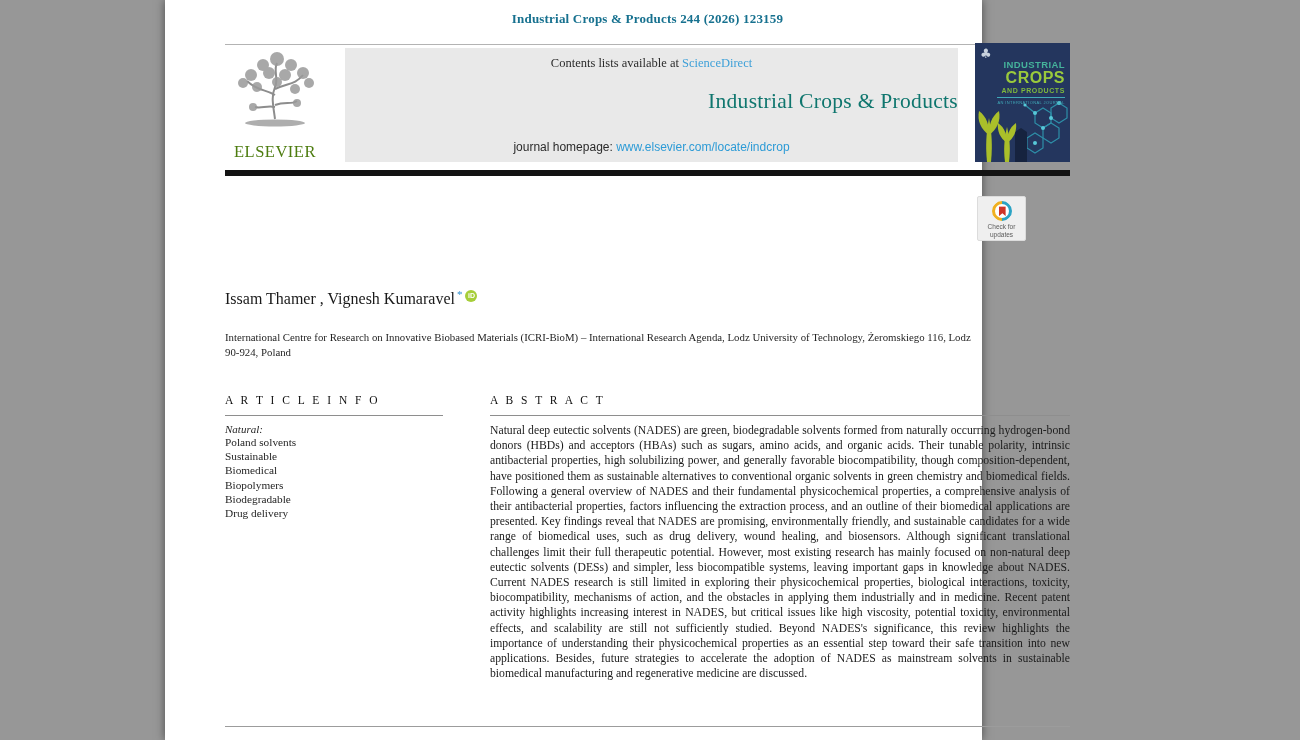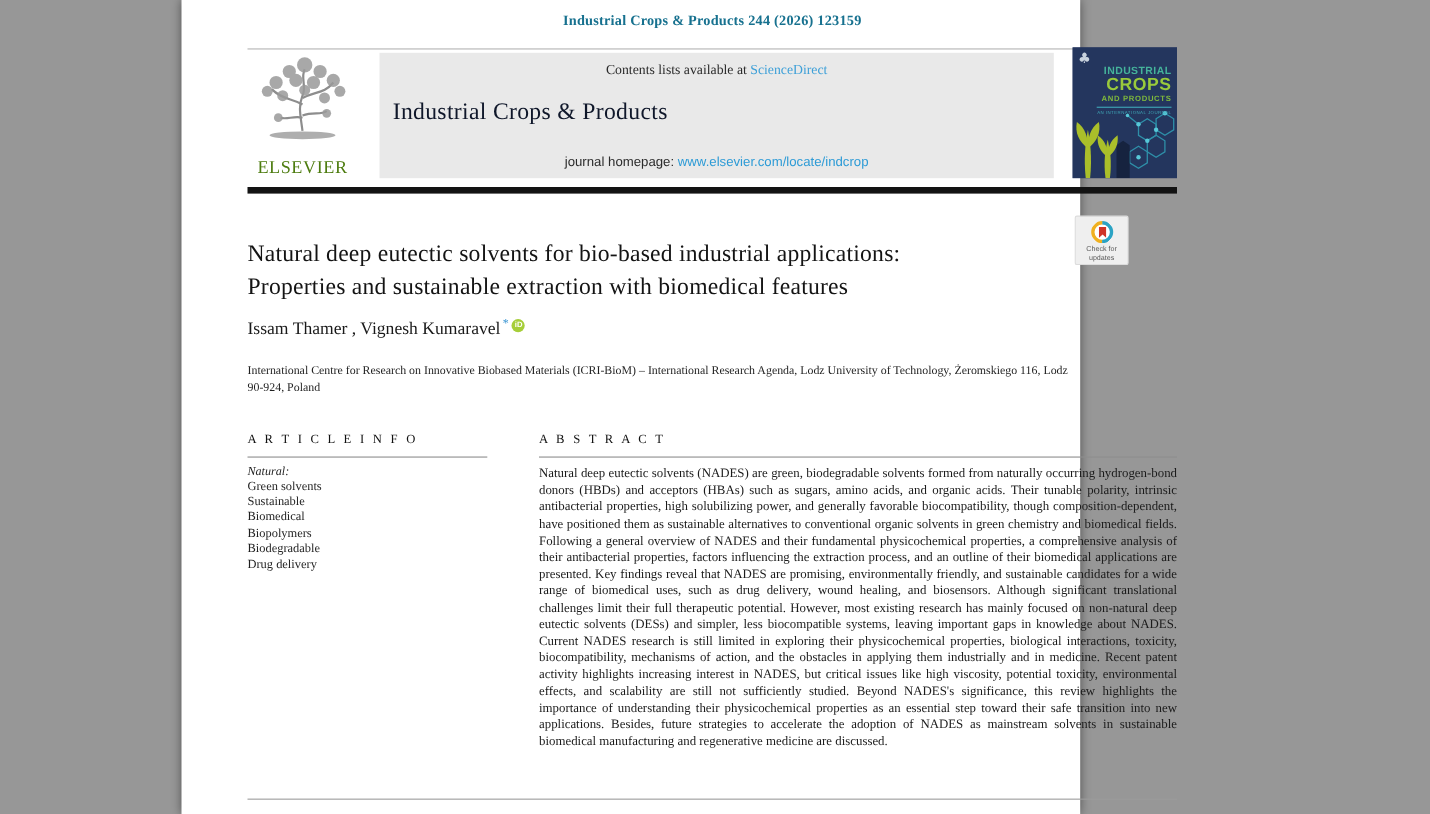--- a/index.html
+++ b/index.html
@@ -15,22 +15,22 @@
   .top-rule { position:absolute; top:44px; left:60px; width:845px; height:1px; background:#b3b3b3; }
 
   
   .logo-block { position:absolute; left:61px; top:49px; width:98px; height:113px; text-align:center; cursor:pointer; }
   .logo-text  { position:absolute; bottom:0; left:0; width:100%; font-size:16.5px; letter-spacing:.5px;
                 color:#4d7c0f; font-family:Liberation Serif, serif; }
 
   .gray-box { position:absolute; left:180px; top:48px; width:613px; height:114px; background:#e9e9e9;padding-left:12px; }
   .contents-line { position:absolute; top:8px; left:0; width:100%; text-align:center; font-size:12.5px; color:#2b2b2b; }
   .contents-line a { color:#3ea0d8; text-decoration:none; cursor:pointer; }
-  .journal-title { position:absolute; top:41px; left:12px; width:100%; text-align:left;
-                   font-size:21.5px; color:#0f172a; letter-spacing:.3px; }
+  .journal-title { position:absolute; top:41px; left:0; width:100%; text-align:right;
+                   font-size:21.5px; color:#0f766e; letter-spacing:.3px; }
   .homepage-line { position:absolute; bottom:8px; left:0; width:100%; text-align:center;
                    font-family:"Liberation Sans",sans-serif; font-size:12px; color:#2b2b2b; }
   .homepage-line a { color:#2d9bd6; text-decoration:none; cursor:pointer; }
 
   
   .cover { position:absolute; left:810px; top:43px; width:95px; height:119px; background:#24365e; overflow:hidden; cursor:pointer; }
   .cover svg { position:absolute; left:0; top:0; }
   .cover-mark { position:absolute; left:5px; top:4px; font-size:13px; color:#c8d2dd;
                 font-family:"DejaVu Sans",sans-serif; line-height:1; }
   .cover-t1 { position:absolute; top:16px; right:5px; font-family:"Liberation Sans",sans-serif;
@@ -155,45 +155,41 @@
     </svg>
     <div class="cover-mark">♣</div>
     <div class="cover-t1">INDUSTRIAL</div>
     <div class="cover-t2">CROPS</div>
     <div class="cover-t3">AND PRODUCTS</div>
     <div class="cover-t4">AN INTERNATIONAL JOURNAL</div>
   </div>
 
   <div class="black-bar"></div>
 
-  <h1 class="article-title">
-    <span>Natural deep eutectic solvents for bio-based industrial applications:</span><br>
-    <span>Properties and sustainable extraction with biomedical features</span>
-  </h1>
 
   <div class="check-badge">
     <div class="check-ring">
       <div class="check-bm"></div>
     </div>
     <div class="check-label">
       <span>Check for</span><br><span>updates</span>
     </div>
   </div>
 
   <div class="authors">
     <span>Issam Thamer , Vignesh Kumaravel</span><span class="corr-marker">*</span><span class="orcid-icon">iD</span>
   </div>
 
   <div class="affiliation">International Centre for Research on Innovative Biobased Materials (ICRI-BioM) – International Research Agenda, Lodz University of Technology, Żeromskiego 116, Lodz 90-924, Poland</div>
 
   <div class="col-left">
     <div class="sec-head">A R T I C L E  I N F O</div>
     <div class="sec-rule"></div>
     <div class="kw-label">Natural:</div>
-    <div class="kw-item">Green solvents</div>
+    <div class="kw-item">Poland solvents</div>
     <div class="kw-item">Sustainable</div>
     <div class="kw-item">Biomedical</div>
     <div class="kw-item">Biopolymers</div>
     <div class="kw-item">Biodegradable</div>
     <div class="kw-item">Drug delivery</div>
   </div>
 
   <div class="col-right">
     <div class="sec-head">A B S T R A C T</div>
     <div class="sec-rule"></div>

